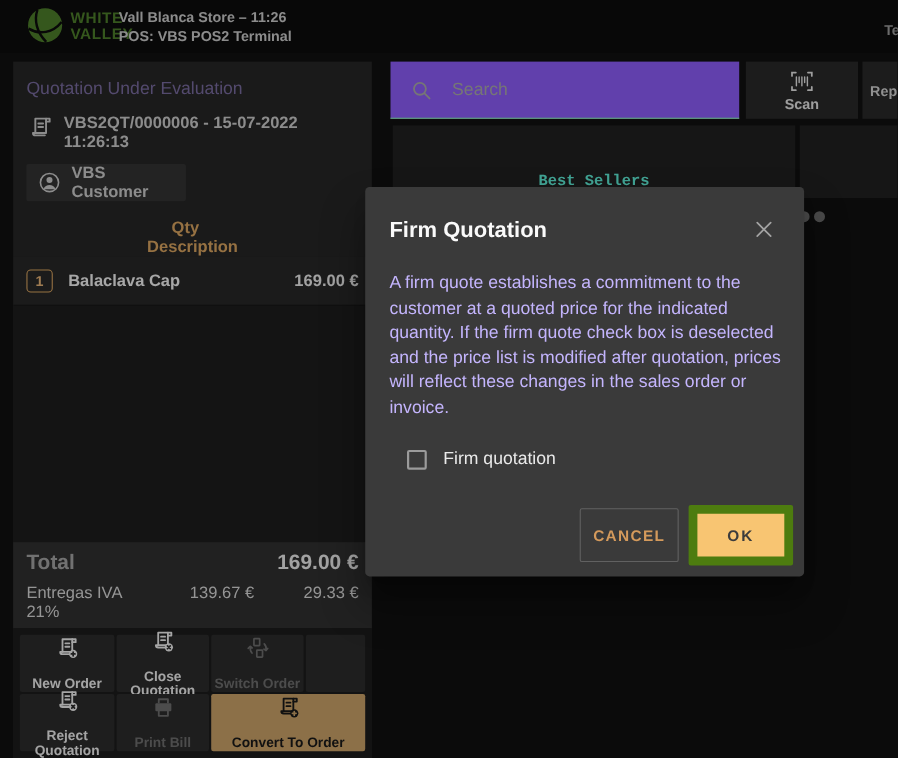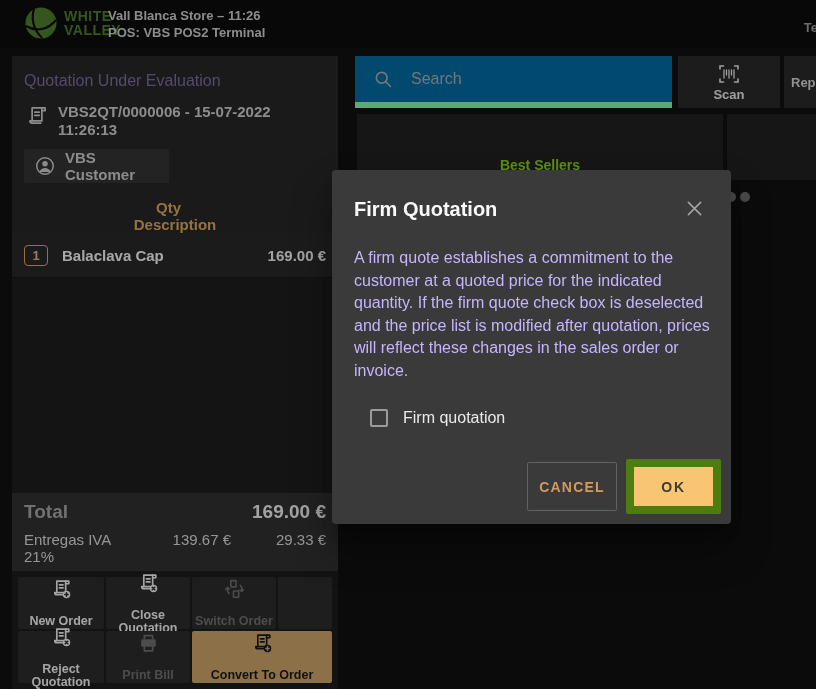--- a/index.html
+++ b/index.html
@@ -49,34 +49,34 @@
              grid-template-rows:52px 52px; gap:2px; background:#1c1c1c; }
   .act-btn { background:#2b2b2b; border:none; border-radius:2px; display:flex; flex-direction:column;
              align-items:center; justify-content:center; gap:13px; color:#ececec; cursor:pointer;
              font-family:inherit; }
   .act-btn .lbl { font-size:12.5px; font-weight:bold; line-height:13.5px; text-align:center; }
   .act-btn.disabled { color:#6e6e6e; }
   .act-btn.convert { grid-column:3 / 5; background:#c9a168; color:#191919; }
   .kebab-dot { width:4px; height:4px; border-radius:50%; background:#ececec; margin:2.5px 0; }
 
   
-  .search-tile { left:355px; top:56px; width:317px; height:52px; background:#0369a1;
-                 border-bottom:6px solid #86efac; display:flex; align-items:center; padding:0 18px; gap:18px; }
+  .search-tile { left:355px; top:56px; width:317px; height:52px; background:#8b5cf6;
+                 border-bottom:1px solid #86efac; display:flex; align-items:center; padding:0 18px; gap:18px; }
   .search-input { flex:1; background:transparent; border:none; outline:none; color:#e6e6e6;
                   font-size:16px; font-family:inherit; }
   .search-input::placeholder { color:#a9a9a9; opacity:1; }
   .scan-tile { left:678px; top:56px; width:102px; height:52px; background:#292929; display:flex;
                flex-direction:column; align-items:center; justify-content:center; gap:2px;
                color:#e2e2e2; cursor:pointer; border:none; font-family:inherit; }
   .scan-lbl { font-size:13px; font-weight:bold; }
   .rep-tile { left:784px; top:56px; width:32px; height:52px; background:#292929; display:flex;
               align-items:center; padding-left:7px; color:#d0d0d0; font-size:13px; font-weight:bold; cursor:pointer; }
   .bestsellers-tile { left:357px; top:114px; width:366px; height:66px; background:#202020;
                       display:flex; align-items:flex-end; justify-content:center; padding-bottom:7px; }
-  .bestsellers-lbl { color:#84cc16; font-size:14px; font-weight:bold; }
+  .bestsellers-lbl { color:#5eead4; font-size:14px; font-weight:bold;font-family:Liberation Mono, monospace; }
   .side-tile { left:727px; top:114px; width:89px; height:66px; background:#202020; }
   .dot { width:10px; height:10px; border-radius:50%; background:#6b6b6b; }
   .dot1 { left:726px; top:192px; } .dot2 { left:740px; top:192px; }
 
   
   .overlay { left:0; top:0; width:816px; height:689px; background:rgba(0,0,0,.30); z-index:10; }
   .modal { left:332px; top:170px; width:399px; height:354px; background:#3a3a3a; border-radius:4px;
            z-index:20; box-shadow:0 11px 15px -7px rgba(0,0,0,.4), 0 24px 38px 3px rgba(0,0,0,.28);
            padding:20px 22px; }
   .modal-title-row { display:flex; align-items:flex-start; }

